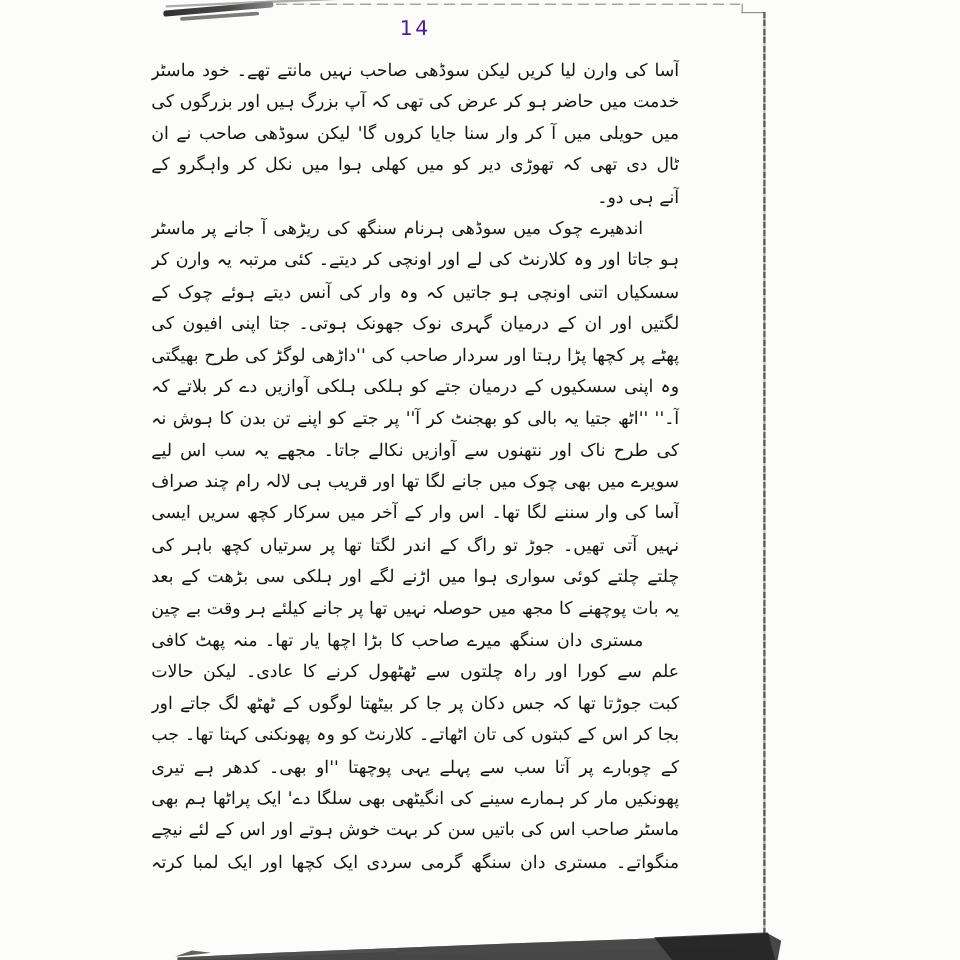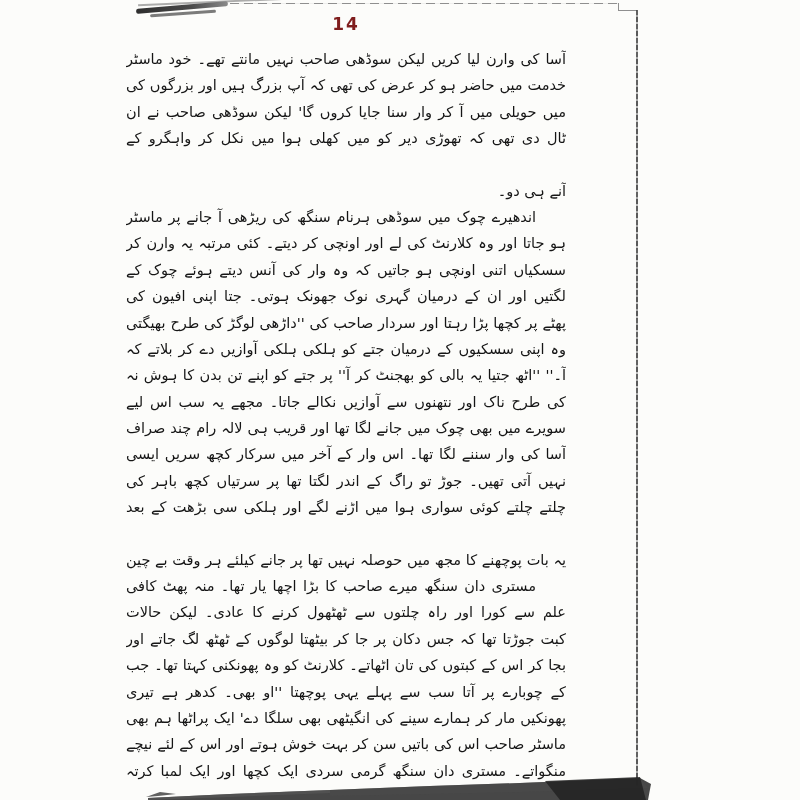--- a/index.html
+++ b/index.html
@@ -17,33 +17,33 @@
   .topline{position:absolute;left:230px;top:3px;width:388px;height:1px;background:repeating-linear-gradient(90deg,#8f8f8f 0 9px,rgba(160,160,160,.15) 9px 14px);}
   .corner-v{position:absolute;left:618px;top:3px;width:1px;height:8px;background:#8f8f8f;}
   .corner-h{position:absolute;left:618px;top:10px;width:19px;height:1px;background:#8f8f8f;}
   .edgeline{position:absolute;left:636px;top:10px;width:2px;height:776px;opacity:.85;
     background:repeating-linear-gradient(180deg,#474747 0 5px,#9a9a9a 5px 7px,#3c3c3c 7px 12px,#b5b5b5 12px 14px);}
   .bottomband{position:absolute;left:0;top:0;width:800px;height:800px;pointer-events:none;}
 
   
   .pagenum{
     position:absolute;left:126px;top:14px;width:440px;
-    text-align:center;font-weight:bold;font-size:17px;letter-spacing:2px;color:#7f1d1d;
+    text-align:center;font-weight:normal;font-size:17px;letter-spacing:2px;color:#4c1d95;
   }
   .textblock{
     position:absolute;left:126px;top:46px;width:440px;
     direction:rtl;color:#151515;font-size:14.5px;
   }
   .line{
     height:26.4px;line-height:26.4px;
     text-align:justify;text-align-last:justify;
     overflow:hidden;white-space:normal;
   }
   .line.indent{padding-right:30px;}
-  .line.end{text-align-last:right;margin-top:26px;}
+  .line.end{text-align-last:right;}
 </style>
 </head>
 <body>
 
 <div class="scan">
 
   <div class="smudge3"></div>
   <div class="smudge1"></div>
   <div class="smudge2"></div>
   <div class="topline"></div>

